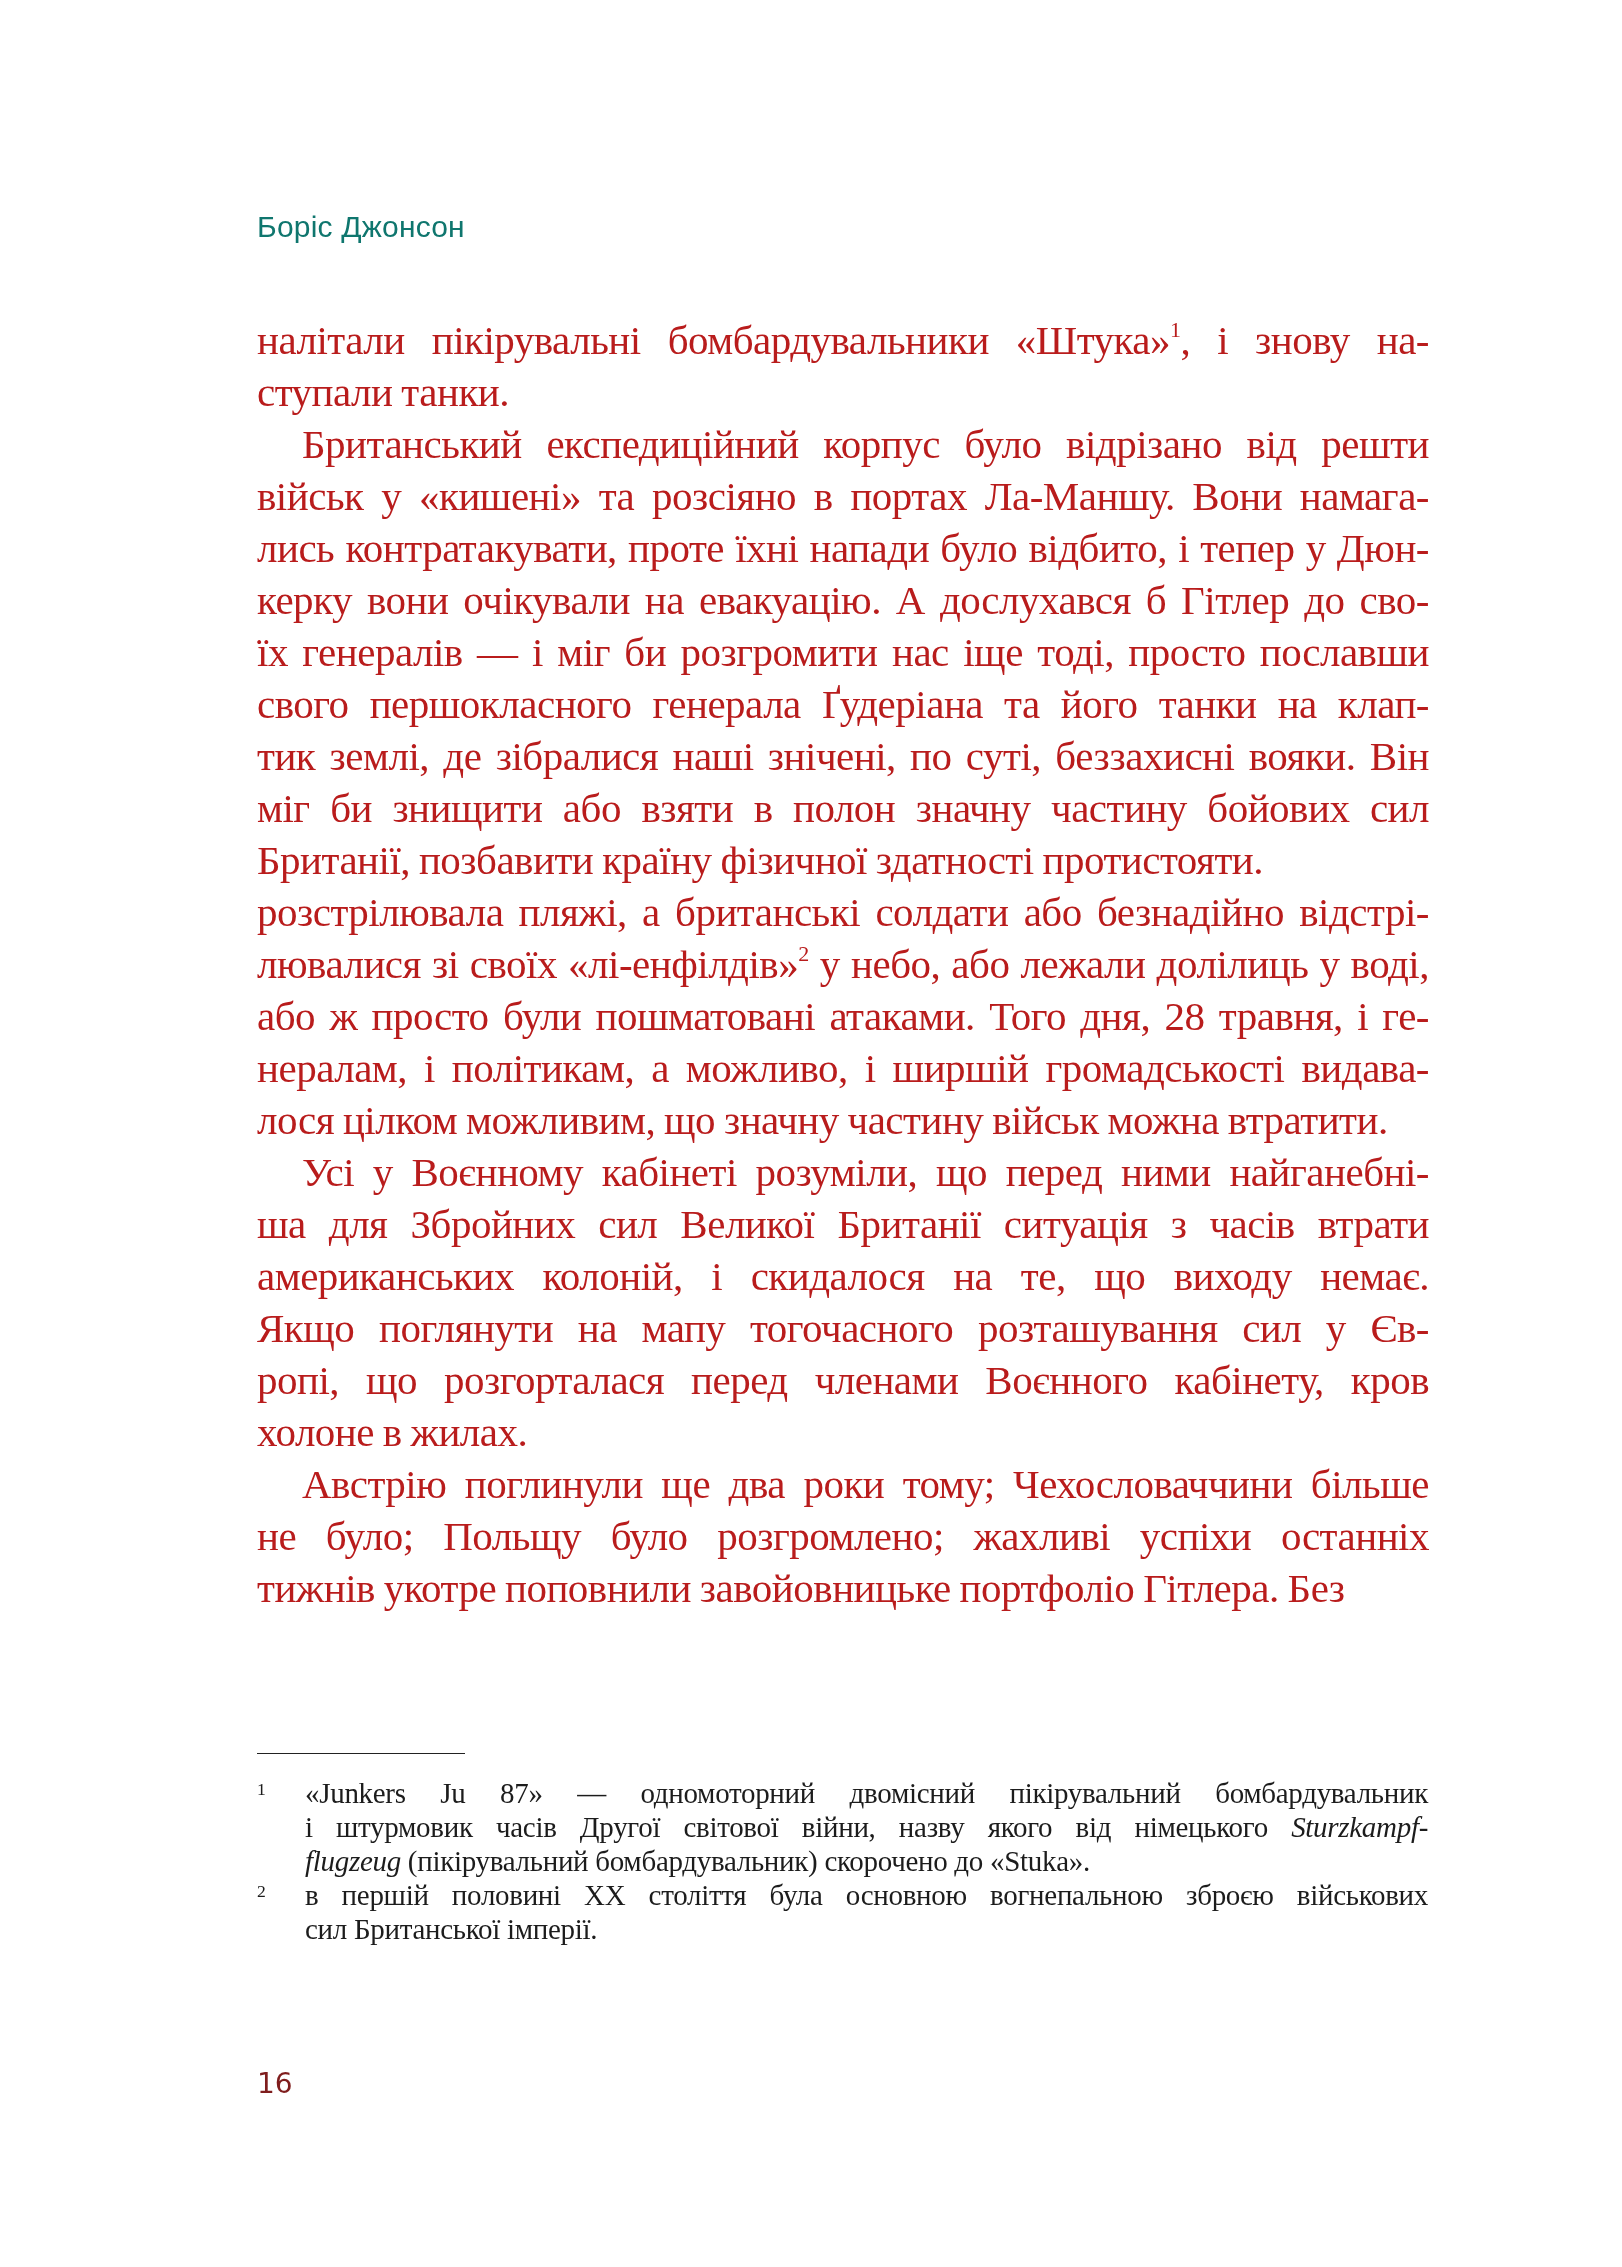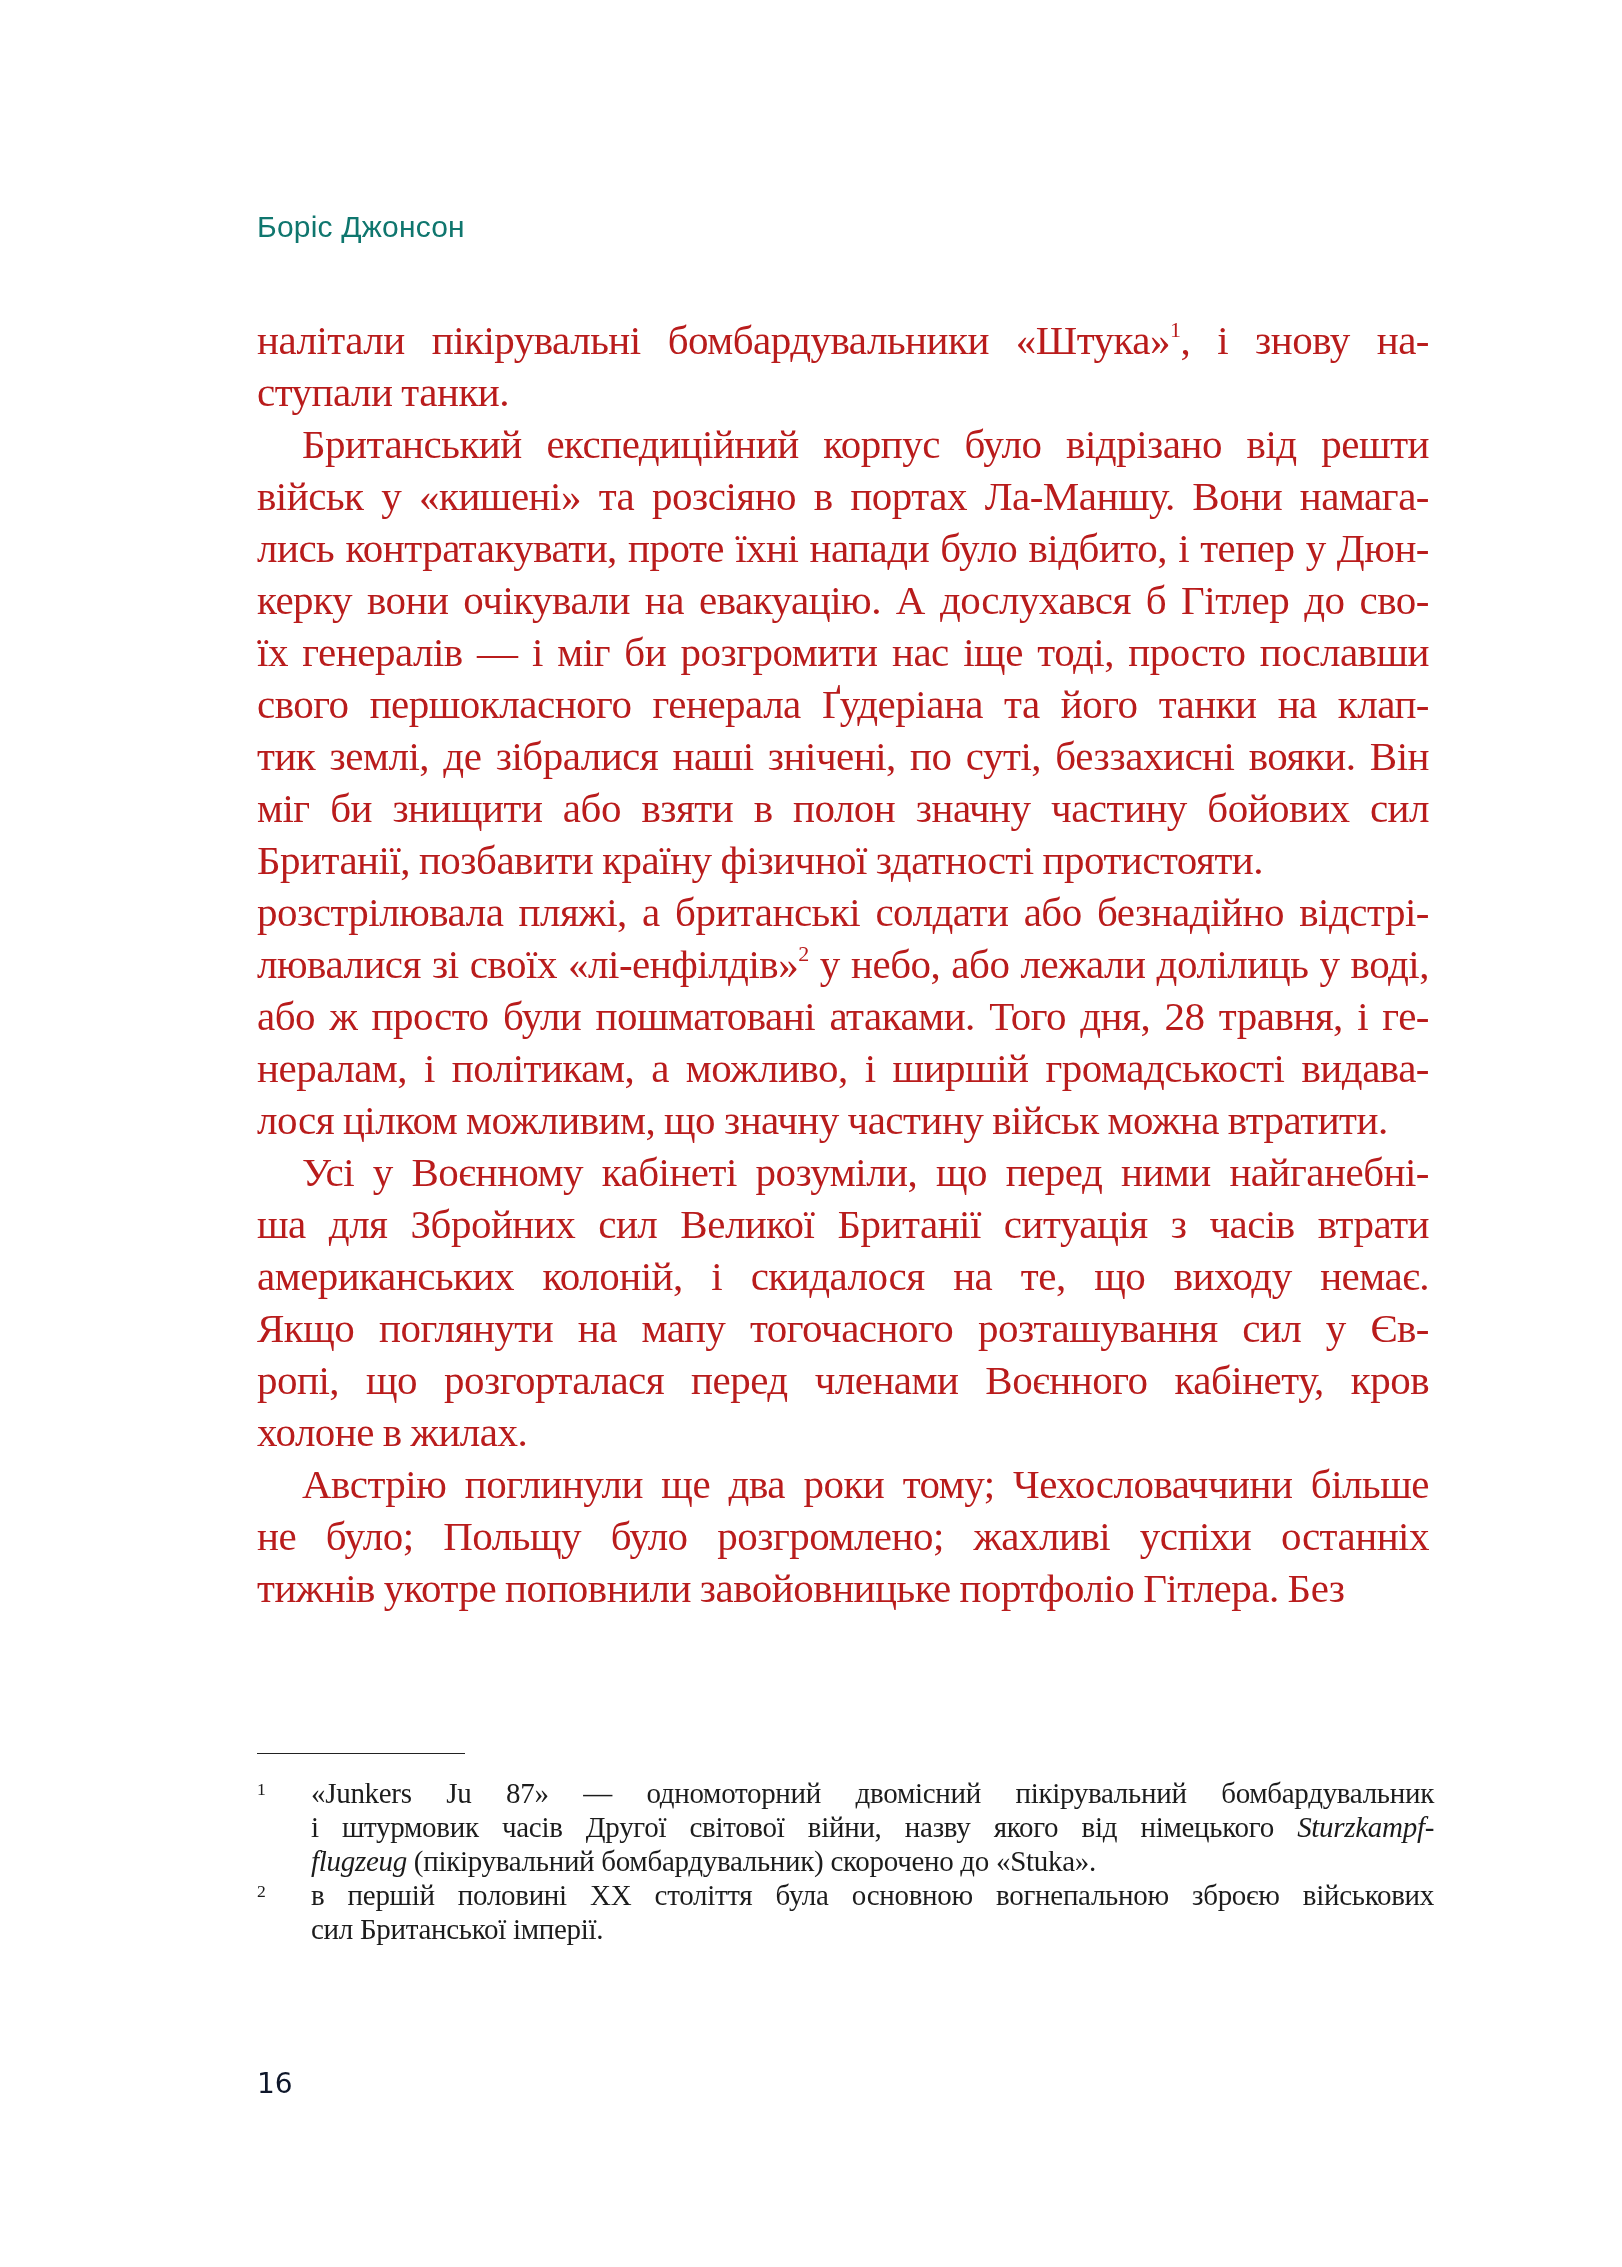--- a/index.html
+++ b/index.html
@@ -25,25 +25,25 @@
   .fn-rule {
     position: absolute; left: 257px; top: 1753px; width: 208px; height: 0;
     border-top: 1.9px solid #222;
   }
   .footnotes {
     position: absolute; left: 257px; top: 1776px; width: 1172px;
     font-family: "Liberation Serif", serif; font-size: 29px; line-height: 34px; color: #1c1c1c;
   }
   .fn { position: relative; padding-left: 48px; }
   .fn-num { position: absolute; left: 0; top: -3.7px; font-size: 17.6px; }
-  .fn-line { display: block; white-space: nowrap; text-align: justify; text-align-last: justify; letter-spacing: -0.3px; margin-left: 6px; }
+  .fn-line { display: block; white-space: nowrap; text-align: justify; text-align-last: justify; letter-spacing: -0.3px; }
   .fn-line.last { text-align-last: left; }
   .page-number {
     position: absolute; left: 257px; top: 2067px;
-    font-family: "DejaVu Sans", sans-serif; font-size: 28px; color: #0f172a;
+    font-family: "DejaVu Sans", sans-serif; font-size: 28px; color: #7f1d1d;
   }
 </style>
 </head>
 <body>
 
 <div class="running-head">Боріс Джонсон</div>
 
 <div class="body-text" id="body-text">
     <div>
       <span class="line" style="display: block; width: 1172px;">налітали пікірувальні бомбардувальники «Штука»<sup class="fnref">1</sup>, і знову на-</span>

